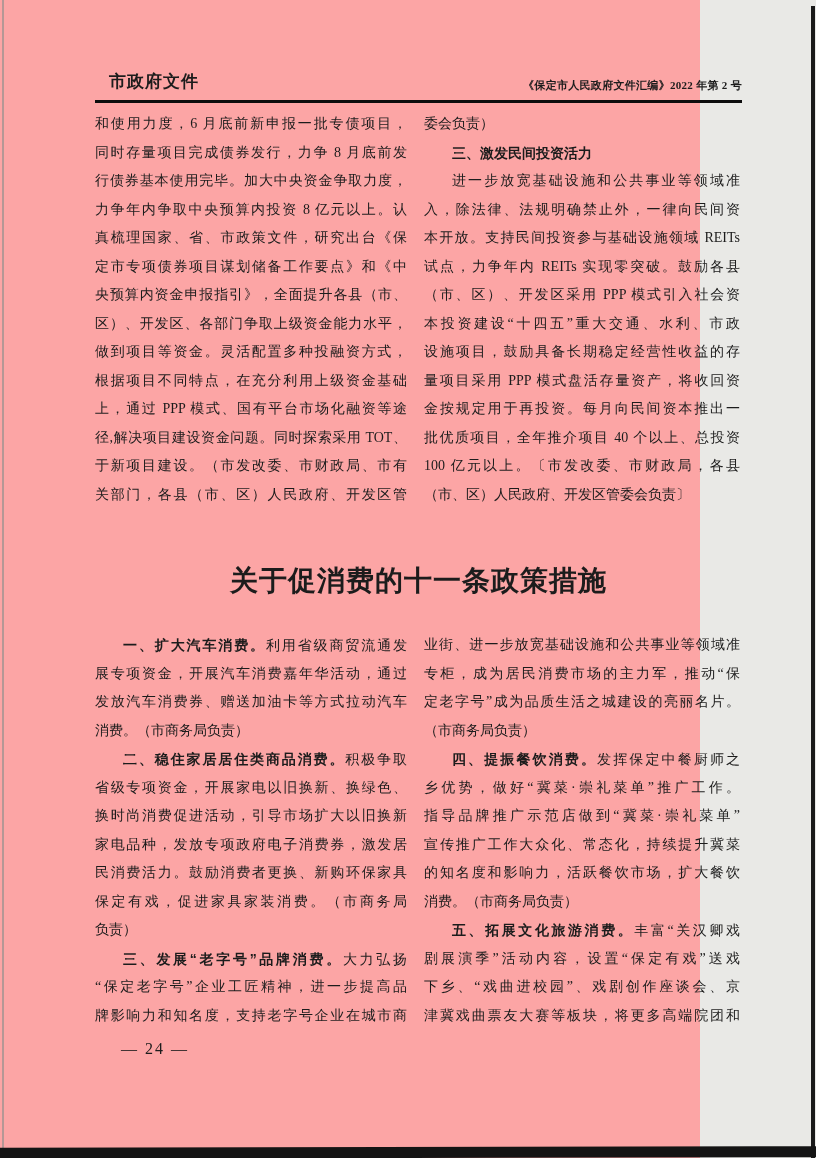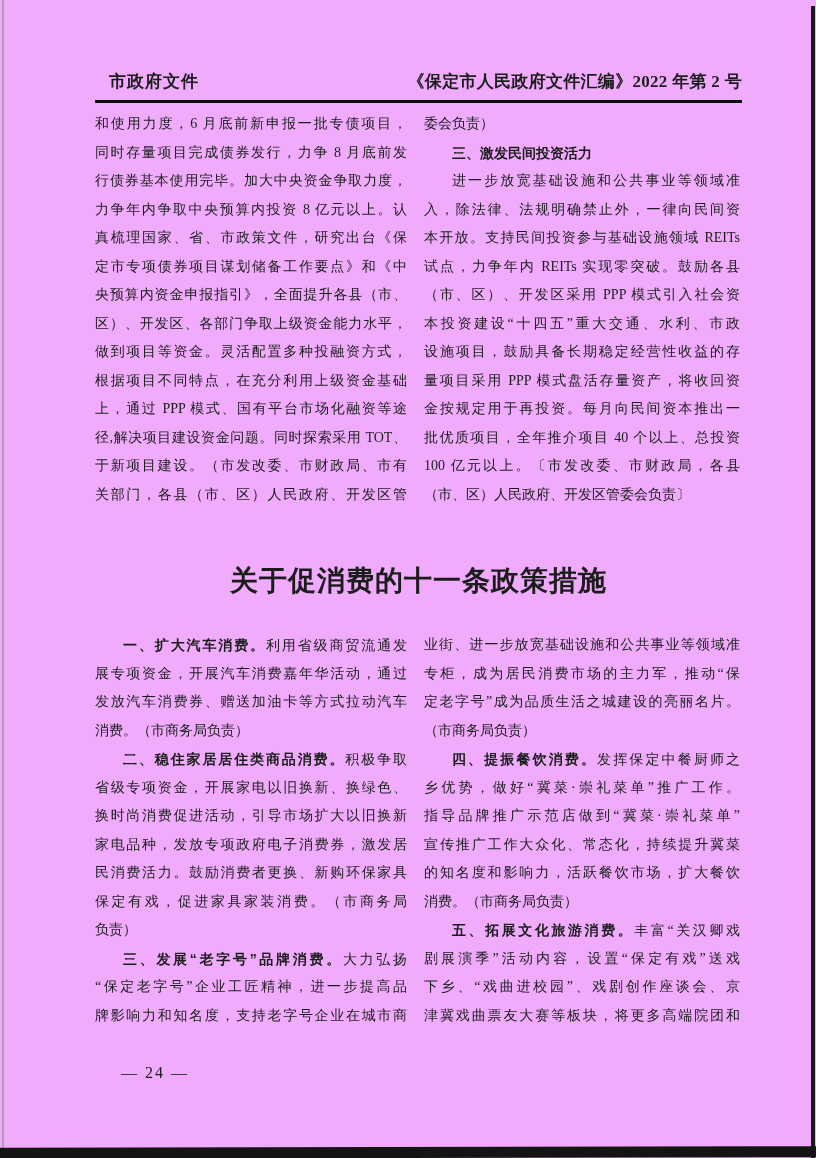--- a/index.html
+++ b/index.html
@@ -5,36 +5,36 @@
   html,body{margin:0;padding:0;}
   body{
     width:816px;height:1158px;
     background:#e9e9e6;
     font-family:"Liberation Serif","DejaVu Serif",serif;
     color:#1c1c1c;
     position:relative;
     overflow:hidden;
   }
   .page{
-    position:absolute;left:0;top:0;width:816px;height:1158px;
-    background:#f0abfc;
+    position:absolute;left:0;top:0;width:700px;height:1158px;
+    background:#fca5a5;
   }
   
   .edge-left{position:absolute;left:2px;top:0;width:2px;height:1150px;background:#8f8f8c;opacity:.65;}
   .edge-right{position:absolute;left:811px;top:6px;width:4px;height:1152px;background:#1a1a1a;}
   .edge-bottom{position:absolute;left:-2px;top:1147px;width:822px;height:11px;background:#141414;transform:rotate(-0.12deg);}
   
   .hdr-row{position:absolute;left:95px;top:70px;width:647px;display:flex;justify-content:space-between;align-items:flex-end;}
   .hdr-left{
     font-family:"Liberation Sans","DejaVu Sans",sans-serif;
     font-weight:700;font-size:17px;letter-spacing:1px;margin-left:14px;
   }
   .hdr-right{
     font-family:"Liberation Serif","DejaVu Serif",serif;
-    font-weight:600;font-size:17px;letter-spacing:.3px;
+    font-weight:600;font-size:11px;letter-spacing:.3px;
   }
   .hdr-rule{position:absolute;left:95px;top:100px;width:647px;height:2.5px;background:#0d0d0d;}
   
   .col{position:absolute;width:312px;}
   .col-tl{left:95px;top:110px;}
   .col-tr{left:424px;top:110px;width:316px;}
   .col-bl{left:95px;top:631px;}
   .col-br{left:424px;top:631px;width:316px;}
   .ln{
     height:28.5px;line-height:28.5px;overflow:hidden;
@@ -52,21 +52,21 @@
   .ln.kai{font-style:italic;font-weight:500;}
   
   .doc-title{
     position:absolute;left:95px;top:558px;width:647px;margin:0;
     text-align:center;
     font-family:"Liberation Serif","DejaVu Serif",serif;
     font-weight:700;font-size:28px;line-height:46px;letter-spacing:1px;
   }
   
   .page-num{
-    position:absolute;left:121px;top:1064px;
+    position:absolute;left:121px;top:1040px;
     font-size:16px;letter-spacing:2px;
   }
 </style>
 </head>
 <body>
 
 <div class="page">
 
   <div class="edge-left"></div>
   <div class="edge-right"></div>

